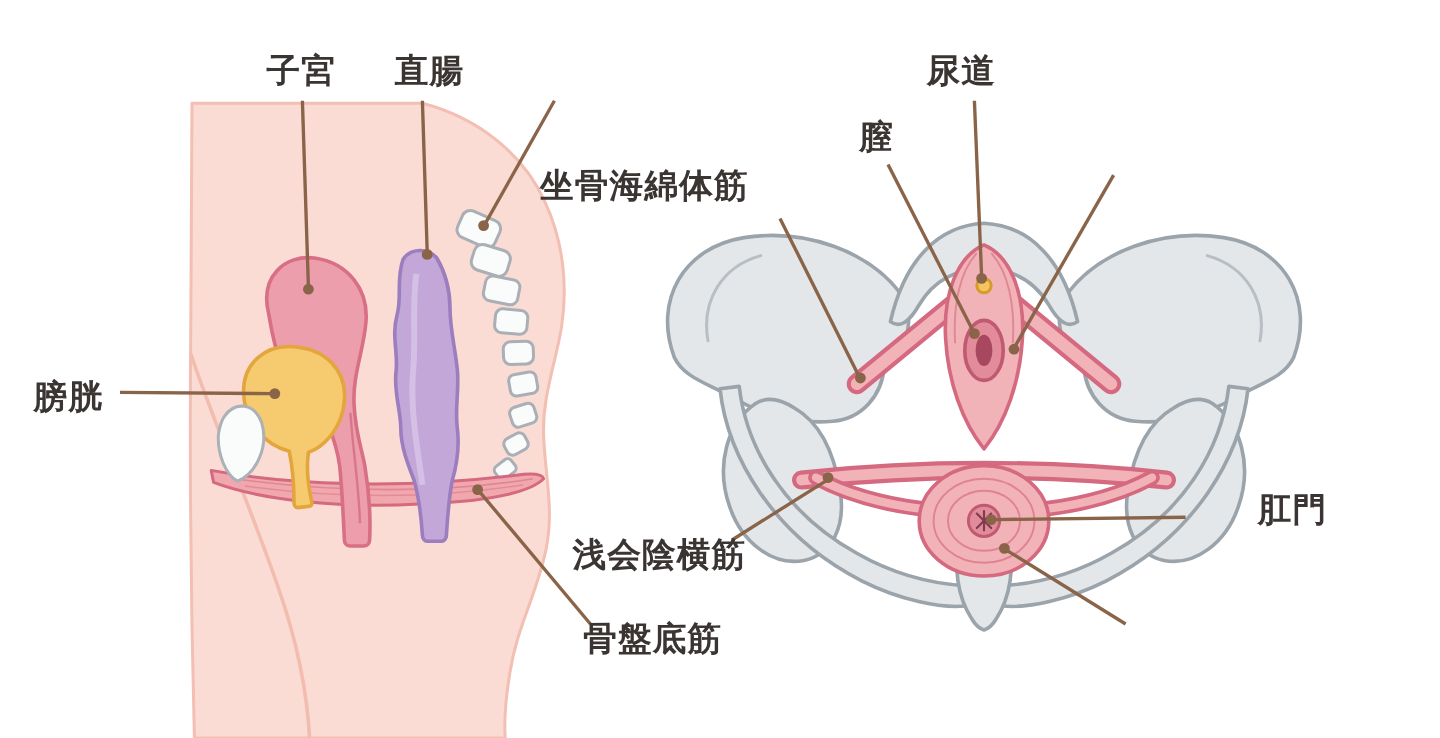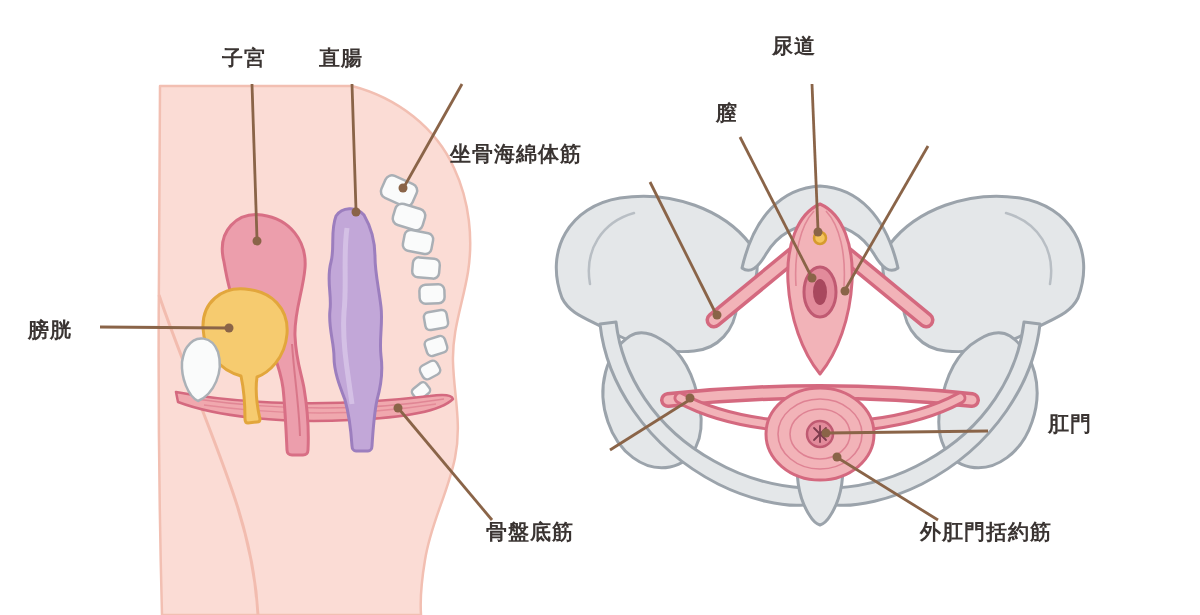--- a/index.html
+++ b/index.html
@@ -1,23 +1,23 @@
 <!DOCTYPE html>
 <html><head>
 <meta charset="utf-8">
 <style>
   * { margin:0; padding:0; box-sizing:border-box; }
   html,body { width:1200px; height:615px; background:#ffffff; overflow:hidden; }
   .stage { position:relative; width:1200px; height:615px; background:#ffffff; }
   .stage > svg { position:absolute; left:0; top:0; }
   .lbl {
     position:absolute;
-    font-family:Liberation Serif, serif;
+    font-family:Liberation Mono, monospace;
     font-weight:700;
-    font-size:21px;
+    font-size:28px;
     line-height:1;
     color:#3a3432;
     letter-spacing:1px;
     white-space:nowrap;
   }
 </style>
 </head>
 <body>
 
 <div class="stage">
@@ -131,21 +131,21 @@
       <circle cx="812" cy="278" r="4.5"></circle>
       <circle cx="818" cy="232" r="4.5"></circle>
       <circle cx="845" cy="291" r="4.5"></circle>
       <circle cx="826" cy="433" r="4.5"></circle>
       <circle cx="690" cy="398" r="4.5"></circle>
       <circle cx="837" cy="457" r="4.5"></circle>
     </g>
   </svg>
 
   <span class="lbl" style="left:222px; top:48px;">子宮</span>
-  <span class="lbl" style="left:319px; top:48px;">直腸</span>
+  <span class="lbl" style="left:329px; top:48px;">直腸</span>
   <span class="lbl" style="left:28px;  top:320px;">膀胱</span>
   <span class="lbl" style="left:450px; top:144px;">坐骨海綿体筋</span>
   <span class="lbl" style="left:486px; top:522px;">骨盤底筋</span>
   <span class="lbl" style="left:716px; top:103px;">膣</span>
-  <span class="lbl" style="left:772px; top:36px;">尿道</span>
+  <span class="lbl" style="left:772px; top:48px;">尿道</span>
+  <span class="lbl" style="left:477px; top:452px;">浅会陰横筋</span>
   <span class="lbl" style="left:1048px; top:414px;">肛門</span>
-  <span class="lbl" style="left:920px; top:522px;">外肛門括約筋</span>
 </div>
 
 </body></html>

